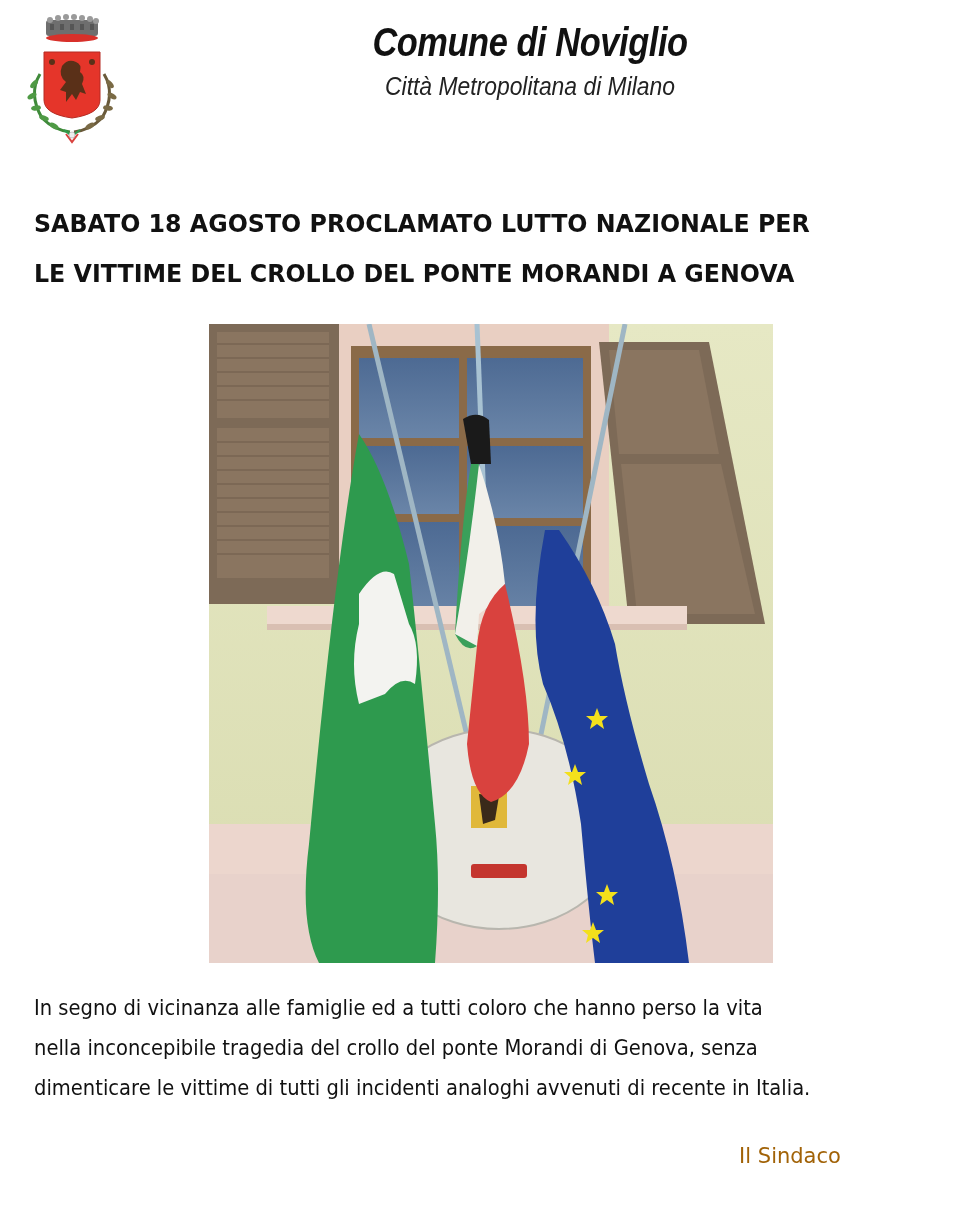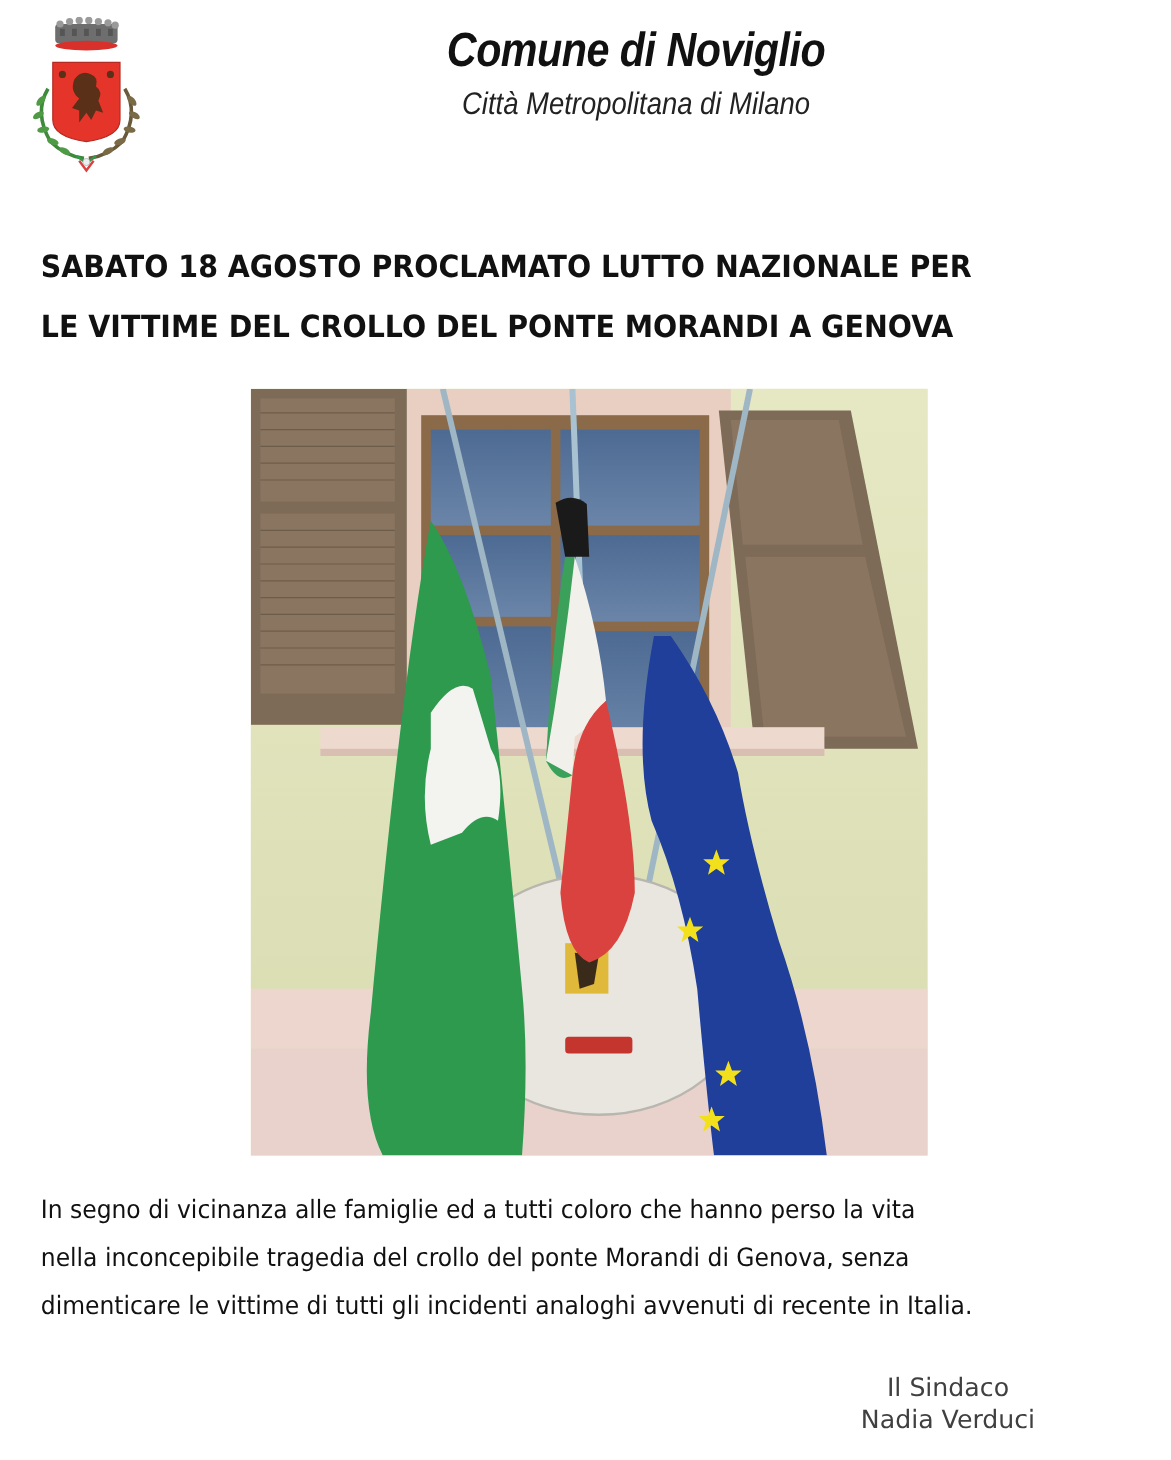--- a/index.html
+++ b/index.html
@@ -21,21 +21,21 @@
 
   .photo { position: absolute; left: 209px; top: 324px; width: 564px; height: 639px; overflow: hidden; background: #dfe2b8; }
 
   .body-text { position: absolute; left: 34px; top: 988px; width: 914px;
     font-family: "DejaVu Sans", sans-serif; font-size: 21px; line-height: 40px; color: #111; text-align: justify;
     transform: scaleX(0.93); transform-origin: left; }
   .body-text div { white-space: nowrap; display: flex; justify-content: space-between; width: 982px; }
   .body-text div.last { justify-content: flex-start; }
 
   .signature { position: absolute; left: 700px; top: 1143px; width: 180px; text-align: center;
-    font-family: "DejaVu Sans", sans-serif; font-size: 21px; line-height: 27px; color: #404040; }
+    font-family: "DejaVu Sans", sans-serif; font-size: 21px; line-height: 27px; color: #a16207; }
 </style>
 </head>
 <body>
 
 <div class="crest">
   <svg width="100" height="134" viewBox="0 0 100 134">
 
     <rect x="24" y="6" width="52" height="16" rx="3" fill="#6e6e6e"></rect>
     <g fill="#9a9a9a">
       <circle cx="28" cy="6" r="3"></circle>
@@ -174,14 +174,13 @@
 </div>
 
 <div class="body-text">
   <div>In segno di vicinanza alle famiglie ed a tutti coloro che hanno perso la vita</div>
   <div>nella inconcepibile tragedia del crollo del ponte Morandi  di Genova, senza</div>
   <div class="last">dimenticare le vittime di tutti gli incidenti analoghi avvenuti di recente in Italia.</div>
 </div>
 
 <div class="signature">
   <div>Il Sindaco</div>
-  <div>Nadia Verduci</div>
 </div>
 
 </body></html>

